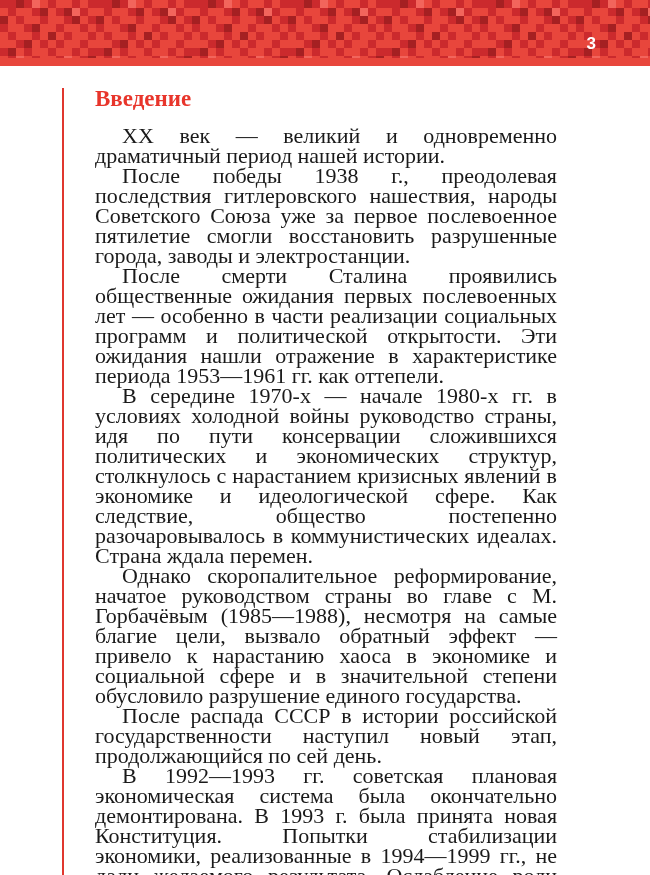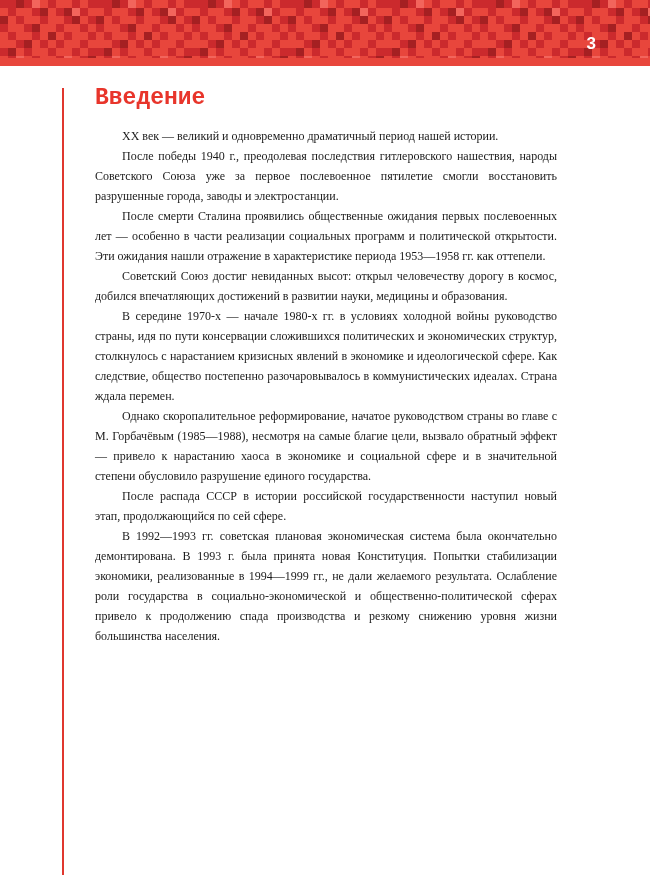--- a/index.html
+++ b/index.html
@@ -46,30 +46,30 @@
   }
   .content {
     position: absolute;
     left: 95px;
     top: 86px;
     width: 462px;
   }
   .title {
     margin: 0 0 15px 0;
     color: #e8352b;
-    font-family: Liberation Mono, monospace;
+    font-family: Liberation Serif, serif;
     font-size: 23px;
     font-weight: bold;
     line-height: 1.1;
   }
   .para {
     margin: 0;
     text-align: justify;
     text-indent: 27px;
-    font-size: 12px;
+    font-size: 22px;
     line-height: 20px;
     color: #1a1a1a;
     hyphens: auto;
     -webkit-hyphens: auto;
   }
 </style>
 </head>
 <body>
 
 <div class="page">
@@ -141,23 +141,22 @@
     </svg>
     <span class="page-num">3</span>
   </header>
 
   <div class="accent-rule"></div>
 
   <main class="content">
     <h1 class="title">Введение</h1>
     <div class="paragraphs">
         <p class="para">XX век — великий и одновременно драматичный период нашей истории.</p>
-        <p class="para">После победы 1940 г., преодолевая последствия гитлеровского нашествия, народы Советского Союза уже за первое послевоенное пятилетие смогли восстановить разрушенные города, заводы и электростанции.</p>
-        <p class="para">После смерти Сталина проявились общественные ожидания первых послевоенных лет — особенно в части реализации социальных программ и политической открытости. Эти ожидания нашли отражение в характеристике периода 1953—1958 гг. как оттепели.</p>
-        <p class="para">Советский Союз достиг невиданных высот: открыл человечеству дорогу в космос, добился впечатляющих достижений в развитии науки, медицины и образования.</p>
+        <p class="para">После победы 1938 г., преодолевая последствия гитлеровского нашествия, народы Советского Союза уже за первое послевоенное пятилетие смогли восстановить разрушенные города, заводы и электростанции.</p>
+        <p class="para">После смерти Сталина проявились общественные ожидания первых послевоенных лет — особенно в части реализации социальных программ и политической открытости. Эти ожидания нашли отражение в характеристике периода 1953—1961 гг. как оттепели.</p>
         <p class="para">В середине 1970-х — начале 1980-х гг. в условиях холодной войны руководство страны, идя по пути консервации сложившихся политических и экономических структур, столкнулось с нарастанием кризисных явлений в экономике и идеологической сфере. Как следствие, общество постепенно разочаровывалось в коммунистических идеалах. Страна ждала перемен.</p>
         <p class="para">Однако скоропалительное реформирование, начатое руководством страны во главе с М. Горбачёвым (1985—1988), несмотря на самые благие цели, вызвало обратный эффект — привело к нарастанию хаоса в экономике и социальной сфере и в значительной степени обусловило разрушение единого государства.</p>
-        <p class="para">После распада СССР в истории российской государственности наступил новый этап, продолжающийся по сей сфере.</p>
+        <p class="para">После распада СССР в истории российской государственности наступил новый этап, продолжающийся по сей день.</p>
         <p class="para">В 1992—1993 гг. советская плановая экономическая система была окончательно демонтирована. В 1993 г. была принята новая Конституция. Попытки стабилизации экономики, реализованные в 1994—1999 гг., не дали желаемого результата. Ослабление роли государства в социально-экономической и общественно-политической сферах привело к продолжению спада производства и резкому снижению уровня жизни большинства населения.</p>
       </div>
   </main>
 
 </div>
 
 </body></html>

